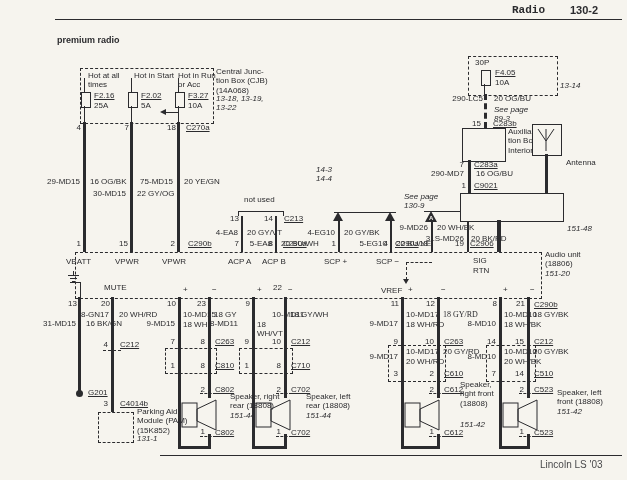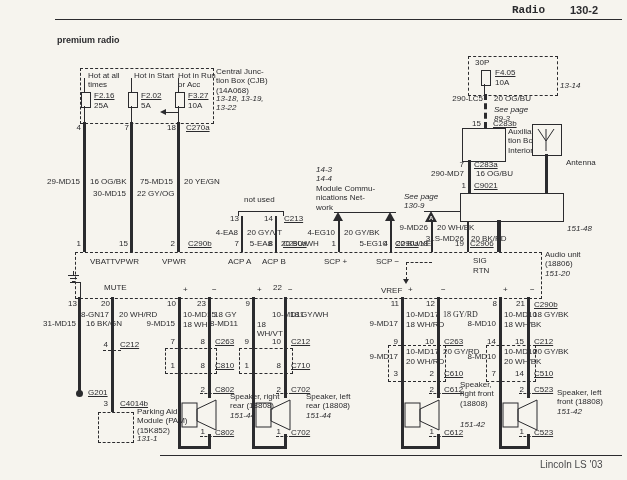--- a/index.html
+++ b/index.html
@@ -93,23 +93,20 @@
   <span class="lbl u" style="left:284px;top:214px;">C213</span>
   <div class="wv wv2" style="left:241px;top:216px;height:36px;"></div>
   <div class="wv wv2" style="left:275px;top:216px;height:36px;"></div>
   <span class="lbl rt50" style="left:188px;top:228px;">4-EA8</span>
   <span class="lbl" style="left:247px;top:228px;">20 GY/VT</span>
   <span class="lbl rt50" style="left:222px;top:239px;">5-EA8</span>
   <span class="lbl" style="left:281px;top:239px;">20 BU/WH</span>
 
   <span class="lbl i" style="left:316px;top:165px;">14-3
 14-4</span>
-  <span class="lbl" style="left:316px;top:184px;">Module Commu-
-nications Net-
-work</span>
   <div class="solidh" style="left:334px;top:212px;width:62px;"></div>
   <div class="tri-up" style="left:333px;top:212px;"></div>
   <div class="tri-up" style="left:385px;top:212px;"></div>
   <div class="wv wv2" style="left:338px;top:221px;height:31px;"></div>
   <div class="wv wv2" style="left:390px;top:221px;height:31px;"></div>
   <span class="lbl rt50" style="left:285px;top:228px;">4-EG10</span>
   <span class="lbl" style="left:344px;top:228px;">20 GY/BK</span>
   <span class="lbl rt50" style="left:337px;top:239px;">5-EG10</span>
   <span class="lbl" style="left:396px;top:239px;">20 BU/YE</span>
 
@@ -138,21 +135,21 @@
   <span class="lbl rt20" style="left:368px;top:239px;">4</span>
   <span class="lbl u" style="left:395px;top:239px;">C290a</span>
   <span class="lbl rt20" style="left:408px;top:239px;">18</span>
   <span class="lbl rt20" style="left:444px;top:239px;">19</span>
   <span class="lbl u" style="left:470px;top:239px;">C2906</span>
 
   <div class="dbox" style="left:75px;top:252px;width:465px;height:45px;"></div>
   <span class="lbl" style="left:545px;top:250px;">Audio unit
 (18806)</span>
   <span class="lbl i" style="left:545px;top:269px;">151-20</span>
-  <span class="lbl" style="left:66px;top:257px;margin-left:24px;">VBATT</span>
+  <span class="lbl" style="left:66px;top:257px;">VBATT</span>
   <span class="lbl" style="left:115px;top:257px;">VPWR</span>
   <span class="lbl" style="left:162px;top:257px;">VPWR</span>
   <span class="lbl" style="left:228px;top:257px;">ACP A</span>
   <span class="lbl" style="left:262px;top:257px;">ACP B</span>
   <span class="lbl" style="left:324px;top:257px;">SCP +</span>
   <span class="lbl" style="left:376px;top:257px;">SCP −</span>
   <span class="lbl" style="left:473px;top:256px;">SIG</span>
   <span class="lbl" style="left:473px;top:266px;">RTN</span>
 
   <div class="wv wv1" style="left:80px;top:282px;height:15px;"></div>

